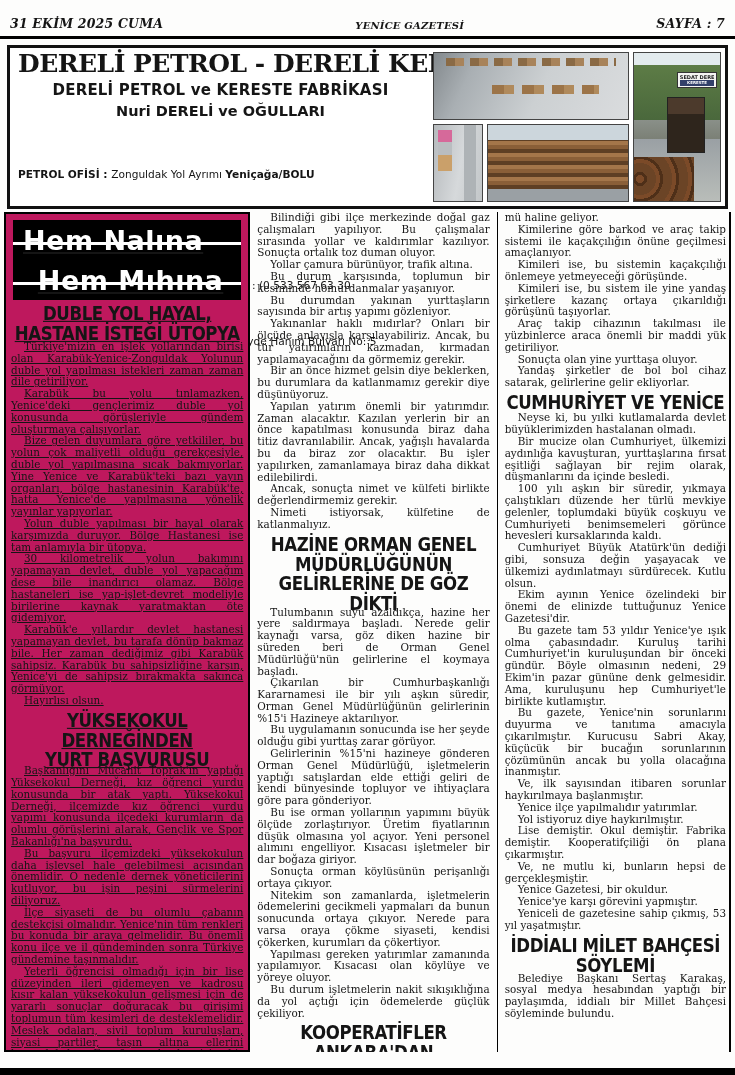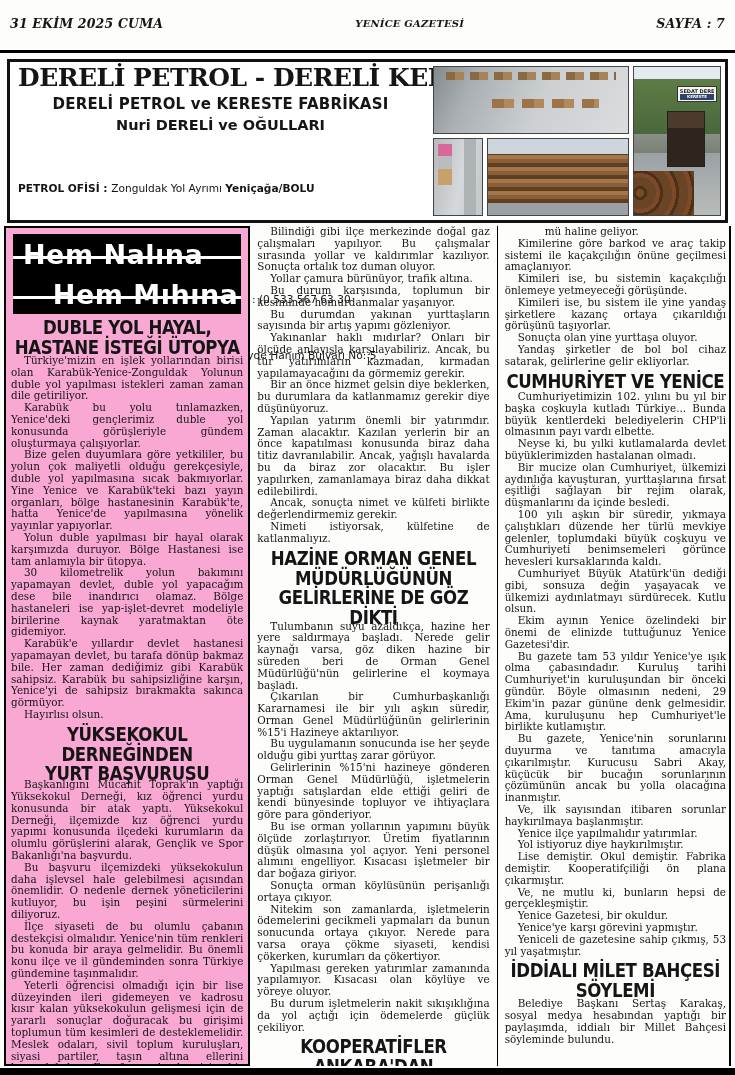--- a/index.html
+++ b/index.html
@@ -1,20 +1,20 @@
 <!DOCTYPE html>
 <html><head>
 <meta charset="utf-8">
 <style>
   html,body{margin:0;padding:0;background:#e8e8e8;}
   .page{position:relative;width:735px;height:1075px;background:#fdfdfc;color:#151515;overflow:hidden;
         font-family:"DejaVu Serif", "Liberation Serif", serif;}
   
-  .masthead{display:flex;justify-content:space-between;align-items:center;
-            padding:16px 10px 19px 10px;border-bottom:3px solid #000;
+  .masthead{display:flex;justify-content:space-between;align-items:flex-end;
+            padding:16px 10px 5px 10px;border-bottom:3px solid #000;
             font-weight:bold;font-style:italic;font-size:12.5px;letter-spacing:.2px;}
   .masthead .mid{font-size:10px;}
   
   .ad-box{margin:6px 7px 0 7px;border:3px solid #111;height:158px;display:flex;background:#fff;}
   .ad-left{width:405px;padding:1px 6px 2px 8px;display:flex;flex-direction:column;}
   .ad-title{font-size:25px;font-weight:bold;white-space:nowrap;text-align:center;letter-spacing:-.5px;line-height:30px;}
   .ad-sub{font-family:"DejaVu Sans","Liberation Sans",sans-serif;font-weight:900;font-size:15px;
           text-align:center;letter-spacing:.2px;line-height:23px;}
   .ad-owner{font-family:"DejaVu Sans","Liberation Sans",sans-serif;font-weight:bold;font-size:14.5px;
             text-align:center;margin:1px 0 7px 0;}
@@ -45,36 +45,36 @@
       background:linear-gradient(180deg,#4c3a2c 0 30%,#2e251c 30% 100%);border:1px solid #222;}
   .ph-d .logs{position:absolute;left:0;bottom:0;width:70%;height:30%;
       background:repeating-radial-gradient(circle at 10% 50%,#7b4a28 0 4px,#4e2f18 4px 7px,rgba(0,0,0,0) 7px 16px),#6b4426;}
   .ph-d .sign{position:absolute;right:3%;top:13%;background:#f4f4f2;border:1px solid #333;
       font-family:"DejaVu Sans",sans-serif;font-size:5px;font-weight:bold;color:#222;
       padding:1px 2px;line-height:6px;text-align:center;}
   .ph-d .sign .s2{display:block;background:#32406a;color:#fff;font-size:4px;}
   
   .body{display:flex;gap:7px;margin:3px 4px 0 4px;height:840px;}
   .col{overflow:hidden;}
-  .col1{width:247px;border:2.5px solid #000;padding:0 5px 2px 5px;box-sizing:border-box;background:#f9a8d4;}
+  .col1{width:247px;border:2.5px solid #000;padding:0 5px 2px 5px;box-sizing:border-box;background:#be185d;text-decoration:underline;}
   .col2{width:233px;}
   .col3{width:235px;border-left:1.5px solid #000;border-right:2px solid #000;
         padding:0 3px 0 7px;box-sizing:border-box;}
   .bottom-rule{position:absolute;left:0;bottom:0;width:735px;height:7px;background:#000;}
   
   .logo{background:#000;margin:6px 2px 4px 2px;height:80px;color:#fff;
         font-family:"DejaVu Sans","Liberation Sans",sans-serif;font-weight:800;}
   .logo-row{position:relative;height:40px;display:flex;align-items:center;}
   .logo-row::after{content:"";position:absolute;left:0;right:0;top:56%;height:3px;background:#fff;}
   .logo-row .t{position:relative;z-index:1;font-size:27px;letter-spacing:.5px;line-height:1;}
   .lr1{padding-left:10px;}
-  .lr2{justify-content:flex-end;padding-right:3px;}
+  .lr2{justify-content:flex-end;padding-right:18px;}
   
   .col p{margin:0;font-size:10.4px;line-height:11.8px;text-align:justify;text-indent:13px;}
-  .col p.ni{text-indent:0;margin-left:40px;}
+  .col p.ni{text-indent:0;}
   .col h3.h{font-family:"DejaVu Sans","Liberation Sans",sans-serif;font-weight:800;
       font-size:16.6px;line-height:17.5px;text-align:center;margin:4px 0 2px 0;
       white-space:pre-line;letter-spacing:-.4px;transform:scaleY(1.12);transform-origin:top center;}
 </style>
 </head>
 <body>
 
 <div class="page">
 
   <div class="masthead">
@@ -170,24 +170,24 @@
 ELLERİ BOŞ DÖNDÜLER</h3>
         </div>
     </div>
 
     <div class="col col3">
       <div>
           <p class="p ni">mü haline geliyor.</p>
           <p class="p">Kimilerine göre barkod ve araç takip sistemi ile kaçakçılığın önüne geçilmesi amaçlanıyor.</p>
           <p class="p">Kimileri ise, bu sistemin kaçakçılığı önlemeye yetmeyeceği görüşünde.</p>
           <p class="p">Kimileri ise, bu sistem ile yine yandaş şirketlere kazanç ortaya çıkarıldığı görüşünü taşıyorlar.</p>
+          <p class="p">Araç takip cihazının takılması ile yüzbinlerce araca önemli bir maddi yük getiriliyor.</p>
           <p class="p">Sonuçta olan yine yurttaşa oluyor.</p>
           <p class="p">Yandaş şirketler de bol bol cihaz satarak, gelirlerine gelir ekliyorlar.</p>
           <h3 class="h">CUMHURİYET VE YENİCE</h3>
-          <p class="p">Cumhuriyetimizin 102. yılını bu yıl bir başka coşkuyla kutladı Türkiye... Bunda büyük kentlerdeki belediyelerin CHP'li olmasının payı vardı elbette.</p>
           <p class="p">Neyse ki, bu yılki kutlamalarda devlet büyüklerimizden hastalanan olmadı.</p>
           <p class="p">Bir mucize olan Cumhuriyet, ülkemizi aydınlığa kavuşturan, yurttaşlarına fırsat eşitliği sağlayan bir rejim olarak, düşmanlarını da içinde besledi.</p>
           <p class="p">100 yılı aşkın bir süredir, yıkmaya çalıştıkları düzende her türlü mevkiye gelenler, toplumdaki büyük coşkuyu ve Cumhuriyeti benimsemeleri görünce hevesleri kursaklarında kaldı.</p>
           <p class="p">Cumhuriyet Büyük Atatürk'ün dediği gibi, sonsuza değin yaşayacak ve ülkemizi aydınlatmayı sürdürecek. Kutlu olsun.</p>
           <p class="p">Ekim ayının Yenice özelindeki bir önemi de elinizde tuttuğunuz Yenice Gazetesi'dir.</p>
           <p class="p">Bu gazete tam 53 yıldır Yenice'ye ışık olma çabasındadır. Kuruluş tarihi Cumhuriyet'in kuruluşundan bir önceki gündür. Böyle olmasının nedeni, 29 Ekim'in pazar gününe denk gelmesidir. Ama, kuruluşunu hep Cumhuriyet'le birlikte kutlamıştır.</p>
           <p class="p">Bu gazete, Yenice'nin sorunlarını duyurma ve tanıtıma amacıyla çıkarılmıştır. Kurucusu Sabri Akay, küçücük bir bucağın sorunlarının çözümünün ancak bu yolla olacağına inanmıştır.</p>
           <p class="p">Ve, ilk sayısından itibaren sorunlar haykırılmaya başlanmıştır.</p>
           <p class="p">Yenice ilçe yapılmalıdır yatırımlar.</p>
           <p class="p">Yol istiyoruz diye haykırılmıştır.</p>

